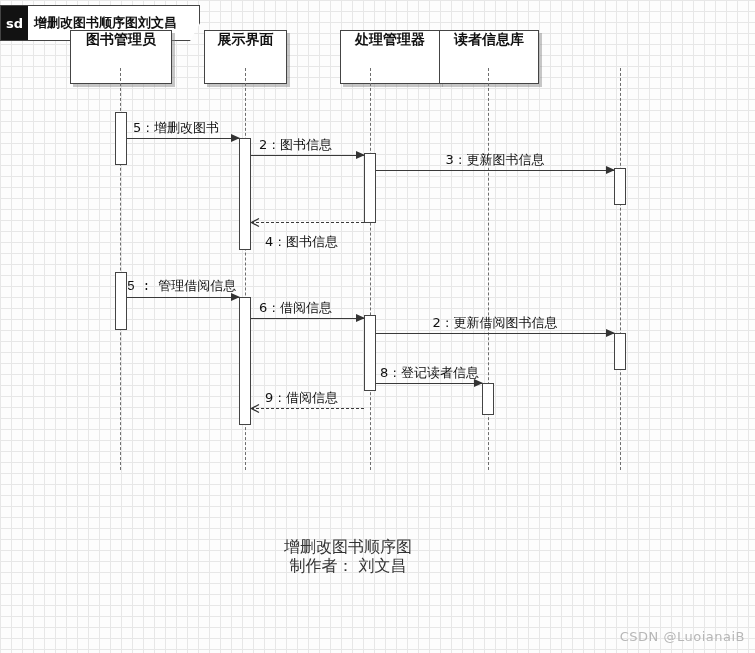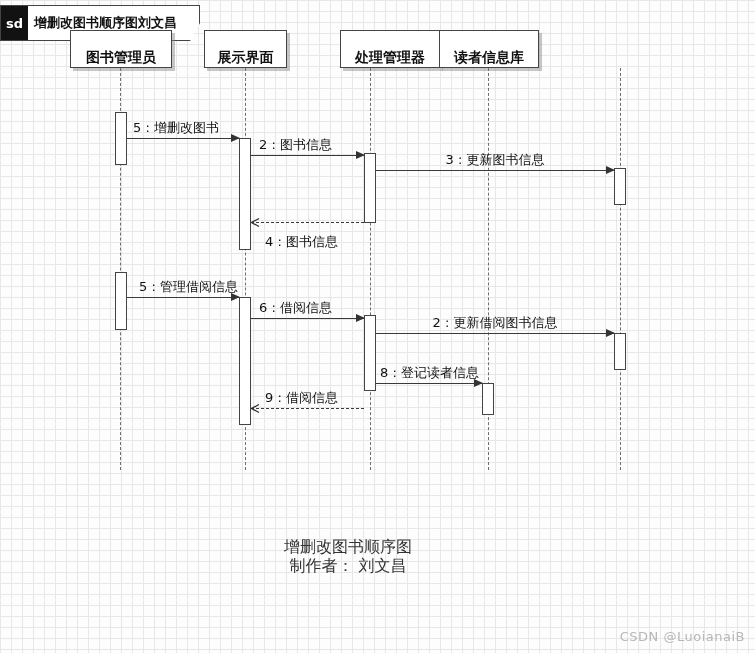--- a/index.html
+++ b/index.html
@@ -29,24 +29,24 @@
     display:flex; align-items:center; padding:0 5px;
   }
   .frame-title {
     display:flex; align-items:center;
     font-size:13px; font-weight:bold; color:#111; padding:0 6px;
     white-space:nowrap;
   }
 
   
   .head {
-    position:absolute; top:30px; height:38px;
+    position:absolute; top:30px; height:54px;
     background:#fff; border:1px solid #444;
     box-shadow:3px 3px 0 rgba(130,130,130,0.45);
-    display:flex; align-items:flex-end; justify-content:center;
+    display:flex; align-items:flex-start; justify-content:center;
     font-size:14px; font-weight:bold; color:#111; white-space:nowrap;
   }
 
   
   .lifeline {
     position:absolute; top:68px; height:402px; width:0;
     border-left:1px dashed #6e6e6e;
   }
 
   
@@ -144,21 +144,21 @@
     <div class="line"></div>
     <svg class="arrow-l" width="11" height="11" viewBox="0 0 11 11">
       <path d="M9 1.5 L1.5 5.5 L9 9.5" fill="none" stroke="#333" stroke-width="1.3"></path>
     </svg>
     <div class="label below" style="left:14px;">4 : 图书信息</div>
   </div>
 
   <div class="msg" style="left:127px; width:112px; top:297px;">
     <div class="line"></div>
     <span class="arrow-r"></span>
-    <div class="label above" style="left:12px;">5 : 管理借阅信息</div>
+    <div class="label above" style="left:0px;font-family:Liberation Mono, monospace;">5 : 管理借阅信息</div>
   </div>
 
   <div class="msg" style="left:251px; width:113px; top:318px;">
     <div class="line"></div>
     <span class="arrow-r"></span>
     <div class="label above" style="left:8px;">6 : 借阅信息</div>
   </div>
 
   <div class="msg" style="left:376px; width:238px; top:333px;">
     <div class="line"></div>

